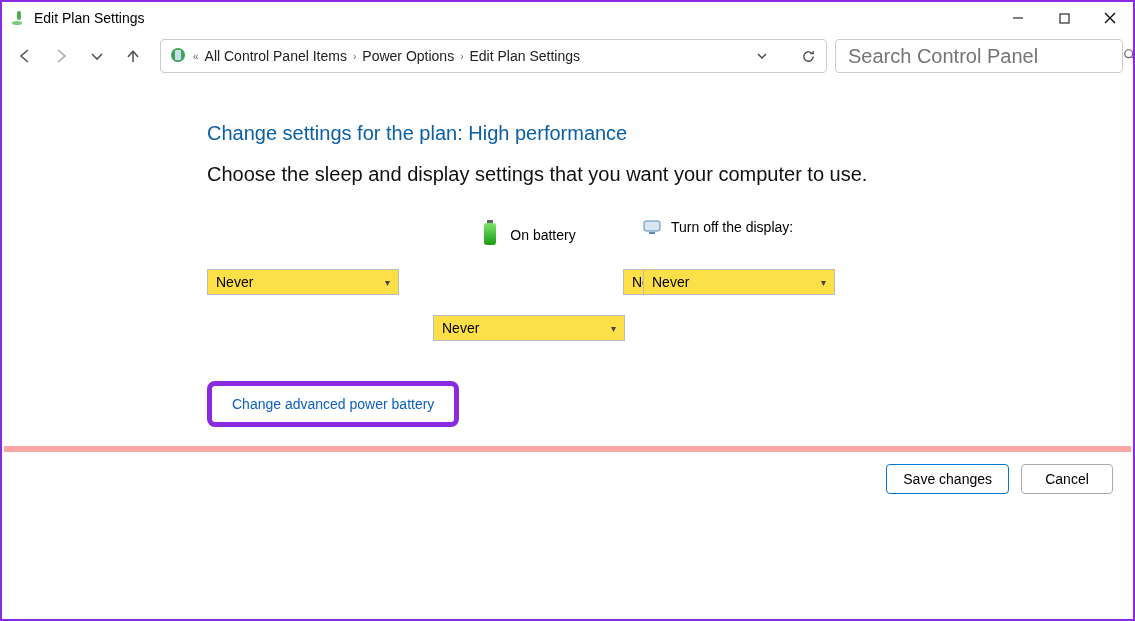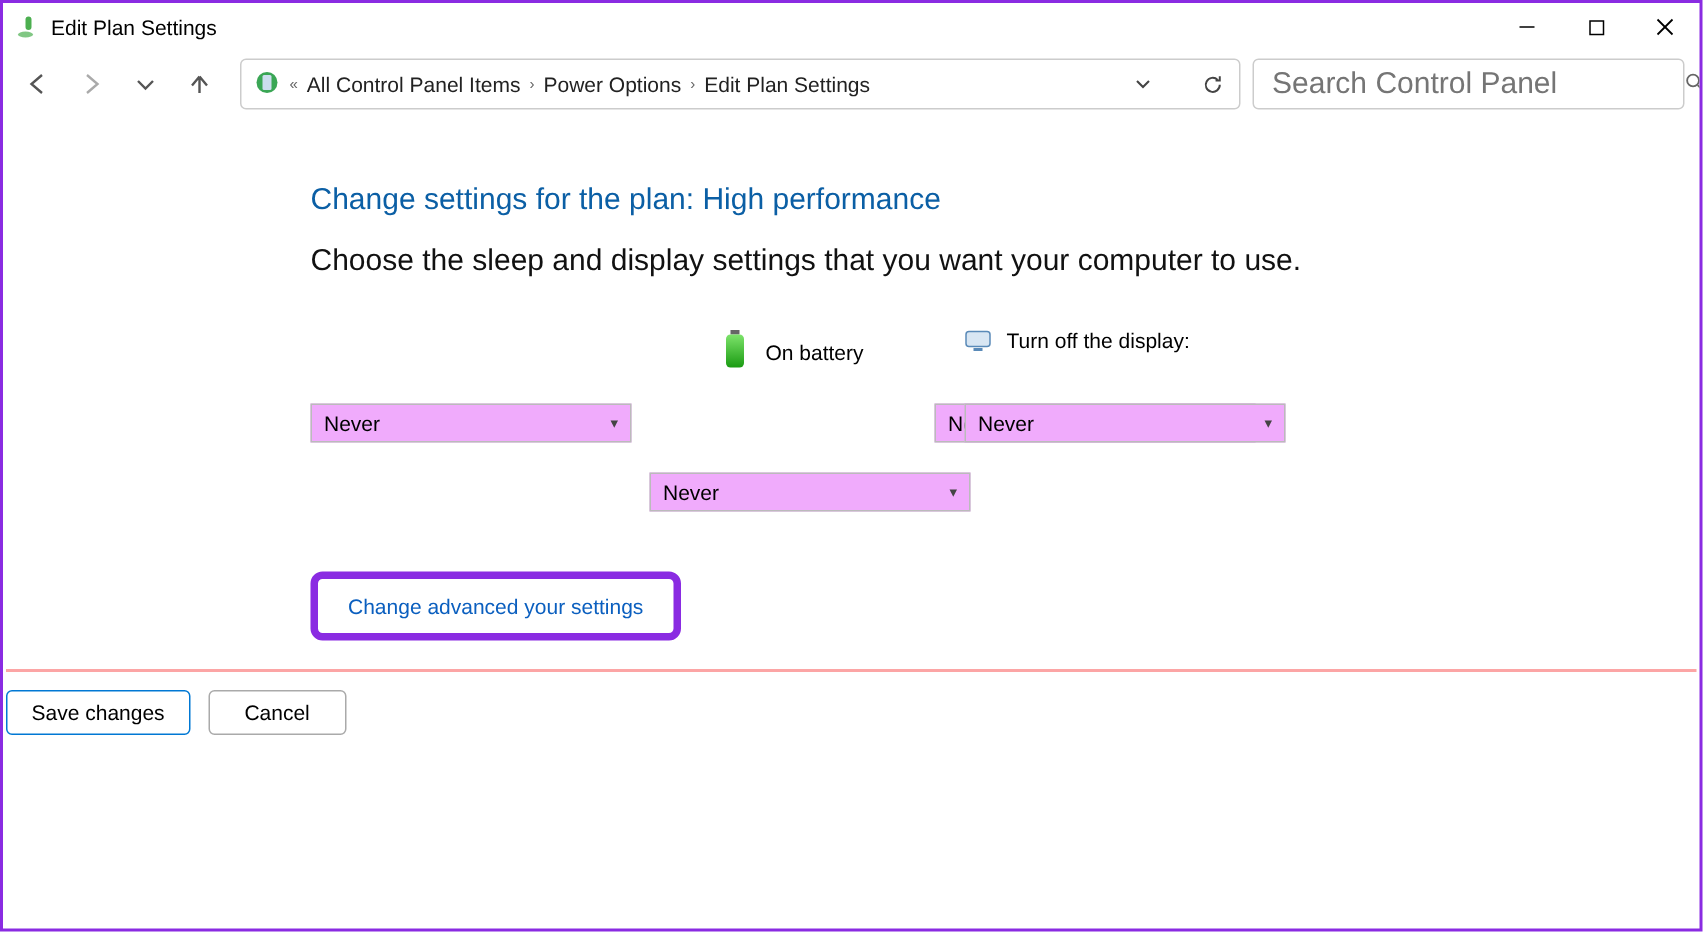--- a/index.html
+++ b/index.html
@@ -103,23 +103,23 @@
     display: flex; align-items: center; gap: 10px; margin-top: 16px;
   }
   .row-label {
     display: flex; align-items: center; gap: 10px;
     font-size: 14px;
   }
   .row-label .row-icon {
     width: 18px; height: 18px; display:flex; align-items:center; justify-content:center;
   }
   .dropdown {
-    width: 214px; height: 26px;
+    width: 192px; height: 26px;
     border: 1px solid #bbb;
-    background: #f0abfc;
+    background: #fde047;
     display: flex; align-items: center; justify-content: space-between;
     padding: 0 8px;
     font-size: 14px;
   }
   .dropdown .chev { font-size: 10px; color: #444; }
   .link-box {
     display: inline-block;
     border: 5px solid #8a2be2;
     border-radius: 8px;
     padding: 10px 20px;
@@ -128,24 +128,24 @@
   .link-box a {
     color: #0b5fbf;
     text-decoration: none;
     font-size: 14px;
   }
   
   .footer {
     position: absolute;
     left: 2px; right: 2px;
     top: 444px;
-    border-top: 2px solid #fca5a5;
+    border-top: 6px solid #fca5a5;
     padding: 12px 18px 0 0;
     display: flex;
-    justify-content: flex-start;
+    justify-content: flex-end;
     gap: 12px;
   }
   .btn {
     min-width: 92px;
     height: 30px;
     border: 1px solid #aaa;
     border-radius: 4px;
     background: #fff;
     display: flex; align-items:center; justify-content:center;
     font-size: 14px;
@@ -302,21 +302,21 @@
       <span class="chev">▾</span>
     </div>
     <div></div>
     <div class="dropdown">
       <span>Never</span>
       <span class="chev">▾</span>
     </div>
   </div>
 
   <div class="link-box">
-    <a href="#">Change advanced your settings</a>
+    <a href="#">Change advanced power battery</a>
   </div>
 </div>
 
 <div class="footer">
   <div class="btn primary">
     <span>Save changes</span>
   </div>
   <div class="btn">
     <span>Cancel</span>
   </div>

